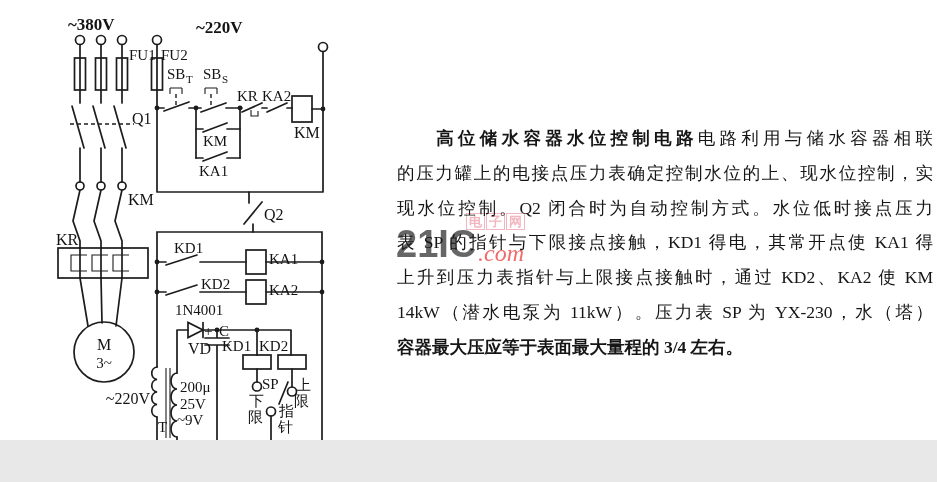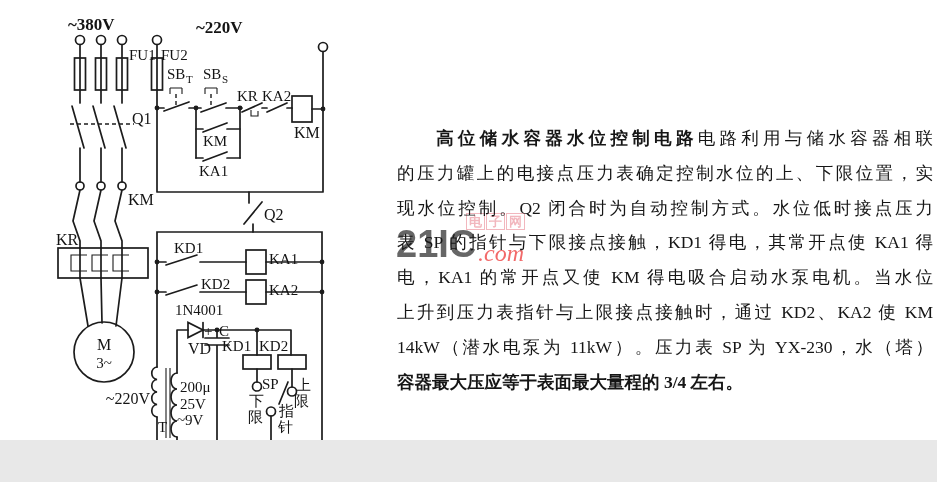--- a/index.html
+++ b/index.html
@@ -178,22 +178,21 @@
       <span>电</span>
       <span>子</span>
       <span>网</span>
     </div>
     <div class="wm-big">21IC</div>
     <div class="wm-com">.com</div>
   </div>
 
   <div class="desc">
     <div class="dl"><span class="ind"></span><span class="ttl">高位储水容器水位控制电路</span><span>电路利用与储水容器相联</span></div>
-    <div class="dl">的压力罐上的电接点压力表确定控制水位的上、下限位置，实</div>
+    <div class="dl">的压力罐上的电接点压力表确定控制水位的上、现水位控制，实</div>
     <div class="dl">现水位控制。Q2 闭合时为自动控制方式。水位低时接点压力</div>
     <div class="dl">表 SP 的指针与下限接点接触，KD1 得电，其常开点使 KA1 得</div>
-    <div class="dl">电，KA1 的常开点又使 KM 得电吸合启动水泵电机。当水位</div>
     <div class="dl">上升到压力表指针与上限接点接触时，通过 KD2、KA2 使 KM</div>
     <div class="dl">14kW（潜水电泵为 11kW）。压力表 SP 为 YX-230，水（塔）</div>
     <div class="dl last">容器最大压应等于表面最大量程的 3/4 左右。</div>
   </div>
 
 </div>
 
 </body></html>

